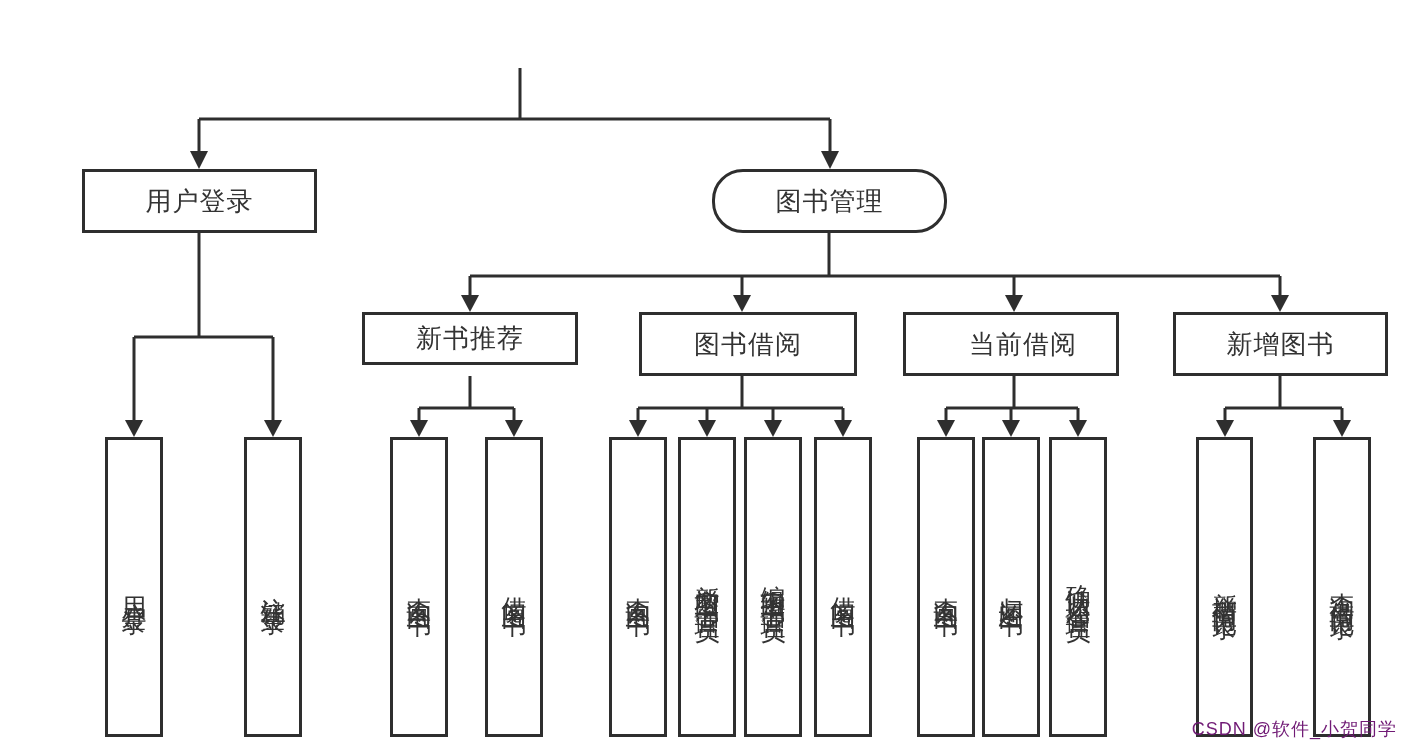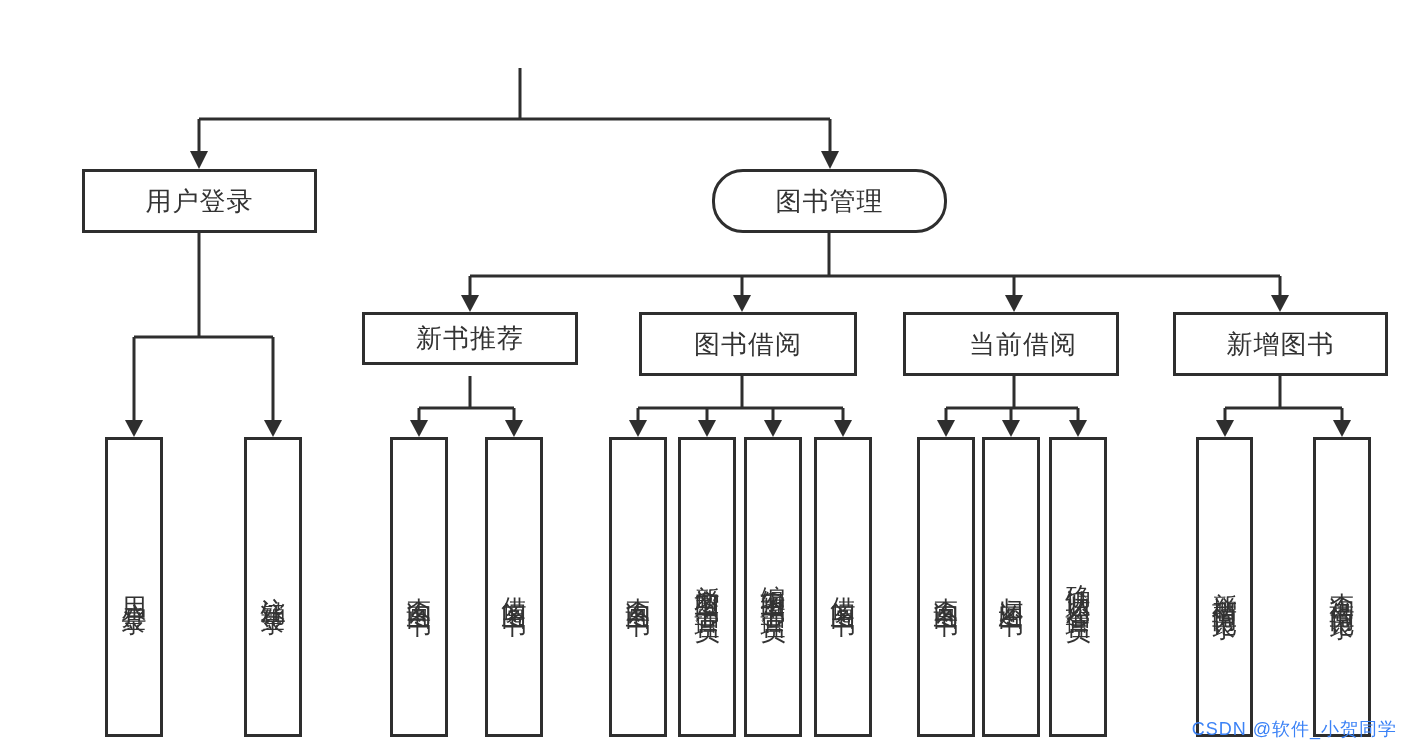--- a/index.html
+++ b/index.html
@@ -43,21 +43,21 @@
     font-size: 25px;
     letter-spacing: 5px;
     line-height: 1;
     white-space: nowrap;
   }
   .watermark {
     position: absolute;
     right: 8px;
     bottom: 6px;
     font-size: 18px;
-    color: #3b82f6;
+    color: #701a75;
     z-index: 3;
     white-space: nowrap;
     letter-spacing: 1px;
   }
   .stroke-line {
     stroke: #2e2e2e;
     stroke-width: 3;
     fill: none;
   }
   .arrow-head {

